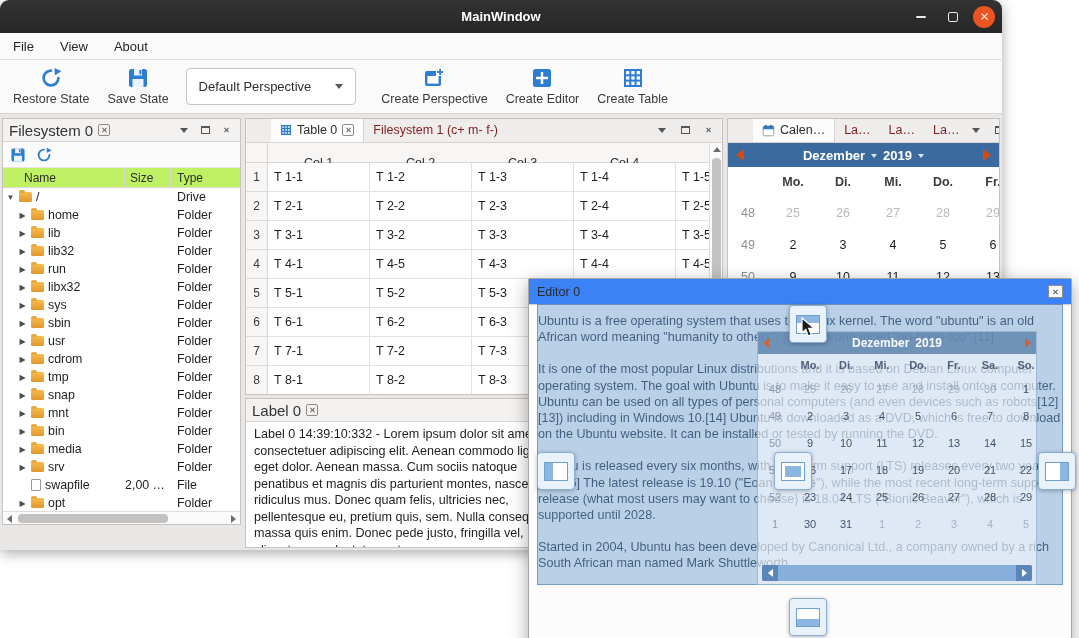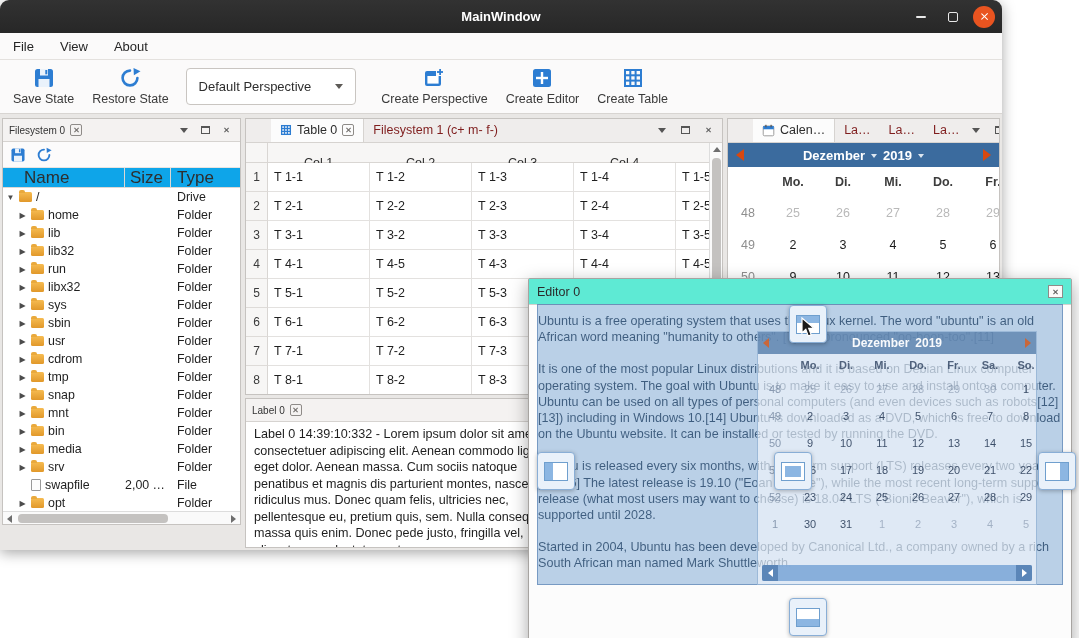--- a/index.html
+++ b/index.html
@@ -31,33 +31,33 @@
   .xic::before { transform:rotate(45deg);} .xic::after { transform:rotate(-45deg);}
   .menubar { height:27px; background:#fbfafa; border-bottom:1px solid #e4e1de; display:flex; align-items:center; gap:0; font-size:13px; color:#262626; }
   .menu-item { padding:0 13px; height:100%; display:flex; align-items:center; }
   .toolbar { height:54px; background:#fbfafa; border-bottom:1px solid #d8d5d2; display:flex; align-items:center; padding:0 4px; }
   .tbtn { display:flex; flex-direction:column; align-items:center; justify-content:center; gap:3px; padding:3px 9px; font-size:12.5px; color:#3a3a3a; }
   .combo { display:flex; align-items:center; gap:24px; background:#fff; border:1px solid #c9c5c1; border-radius:4px; height:37px; padding:0 12px; font-size:13px; color:#2e2e2e; margin:0 16px 0 8px; }
   .caret-dn { width:0; height:0; border-left:4.5px solid transparent; border-right:4.5px solid transparent; border-top:5px solid #5d5a57; }
   
   .dock-area { position:absolute; left:0; top:114px; right:0; bottom:0; background:#e9e7e5; }
   .dock { position:absolute; background:#fff; border:1px solid #c6c3c0; overflow:hidden; }
-  .dock-tb { height:23px; display:flex; align-items:center; gap:5px; padding:0 6px; background:#f4f2f1; border-bottom:1px solid #d6d3d0; font-size:10px; color:#333; }
+  .dock-tb { height:23px; display:flex; align-items:center; gap:5px; padding:0 6px; background:#f4f2f1; border-bottom:1px solid #d6d3d0; font-size:15px; color:#333; }
   .spacer { flex:1; }
   .mini-ic { display:flex; align-items:center; justify-content:center; width:16px; height:16px; color:#5c5c5c; }
   .ic-menu { width:0; height:0; border-left:4px solid transparent; border-right:4px solid transparent; border-top:5px solid #555; }
   .ic-float { width:9px; height:8px; border:1px solid #555; border-top:2px solid #555; }
   .tabx { width:12px; height:12px; border:1px solid #8e8b88; border-radius:2px; display:flex; align-items:center; justify-content:center; color:#6e6b68; }
   .xic6 { position:relative; width:6px; height:6px; }
   .xic6::before,.xic6::after { content:""; position:absolute; left:2.6px; top:0; width:1.1px; height:6px; background:currentColor; }
   .xic6::before{transform:rotate(45deg);} .xic6::after{transform:rotate(-45deg);}
   
   #fs-dock { left:2px; top:118px; width:239px; height:407px; }
   .fs-tools { height:26px; display:flex; align-items:center; gap:10px; padding:0 7px; background:#fcfbfb; border-bottom:1px solid #e7e4e1; }
-  .fs-header { display:flex; height:20px; background:#0ea5e9; border-bottom:1px solid #dbd8d5; font-size:17px; color:#2e2e2e; align-items:center; }
+  .fs-header { display:flex; height:20px; background:#bef264; border-bottom:1px solid #dbd8d5; font-size:12px; color:#2e2e2e; align-items:center; }
   .fsh-name { width:122px; padding-left:21px; border-right:1px solid #dbd8d5; height:100%; display:flex; align-items:center; }
   .fsh-size { width:46px; padding-left:5px; border-right:1px solid #dbd8d5; height:100%; display:flex; align-items:center; }
   .fsh-type { flex:1; padding-left:6px; height:100%; display:flex; align-items:center; }
   .fs-rows { height:325px; overflow:hidden; }
   .fs-row { display:flex; align-items:center; height:18px; font-size:12.4px; color:#1f1f1f; }
   .fs-name-cell { width:122px; display:flex; align-items:center; gap:4px; overflow:hidden; padding-left:3px; flex:none; }
   .fs-row.child .fs-name-cell { padding-left:15px; }
   .tree-arrow { width:9px; flex:none; font-size:8px; color:#4c4c4c; text-align:center; }
   .fi { flex:none; }
   .fi.folder { width:13px; height:10px; background:linear-gradient(#f6bb51,#e1982a); border-radius:1.5px; position:relative; }
@@ -100,21 +100,21 @@
   .cal-dayhdr { display:flex; height:30px; align-items:center; font-weight:700; font-size:12.5px; color:#3c3c3c; }
   .cal-wkhdr { width:40px; flex:none; }
   .cal-days { display:flex; }
   .cal-dh { width:50px; flex:none; text-align:center; }
   .cal-row { display:flex; height:32px; align-items:center; font-size:12.5px; }
   .cal-wk { width:40px; flex:none; text-align:center; color:#8f8f8f; }
   .cal-d { width:50px; flex:none; text-align:center; color:#1c1c1c; }
   .cal-d.muted { color:#b9b9b9; }
   
   .editor-window { position:absolute; left:528px; top:278px; width:544px; height:372px; background:#fcfcfc; border:1px solid #a7a4a1; border-radius:2px; box-shadow:0 5px 18px rgba(0,0,0,.35); z-index:10; }
-  .ew-tb { height:26px; background:#5eead4; border-bottom:1px solid #d3d0cd; display:flex; align-items:center; padding:0 8px; font-size:12.5px; color:#2b2b2b; }
+  .ew-tb { height:26px; background:#3b82f6; border-bottom:1px solid #d3d0cd; display:flex; align-items:center; padding:0 8px; font-size:12.5px; color:#2b2b2b; }
   .ew-close { margin-left:auto; width:15px; height:13px; border:1px solid #8e8b88; display:flex; align-items:center; justify-content:center; color:#5c5c5c; background:#fbfafa; }
   .ew-content { padding:8px 9px; font-size:12.6px; line-height:16.2px; color:#1b2b3e; }
   .ew-content p { margin:0 0 16px 0; }
   
   .drop-film { position:absolute; left:537px; top:304px; width:526px; height:281px; background:rgba(106,156,206,.45); border:1px solid rgba(64,110,165,.55); z-index:20; }
   .ghost-cal { position:absolute; left:757px; top:331px; width:280px; height:254px; background:rgba(250,252,255,.58); border:1px solid rgba(120,160,200,.65); z-index:21; overflow:hidden; }
   .g-nav { height:22px; background:rgba(68,112,162,.72); display:flex; align-items:center; justify-content:center; gap:6px; color:rgba(255,255,255,.95); font-size:12px; font-weight:700; position:relative; }
   .g-arr-l { position:absolute; left:5px; width:0;height:0;border-top:5px solid transparent;border-bottom:5px solid transparent;border-right:6px solid rgba(217,95,35,.85); }
   .g-arr-r { position:absolute; right:5px; width:0;height:0;border-top:5px solid transparent;border-bottom:5px solid transparent;border-left:6px solid rgba(217,95,35,.85); }
   .g-dayhdr { display:flex; height:21px; align-items:center; font-weight:700; font-size:11px; color:rgba(45,65,95,.8); }
@@ -167,33 +167,33 @@
 
     <div class="menubar">
       <span class="menu-item">File</span>
       <span class="menu-item">View</span>
       <span class="menu-item">About</span>
     </div>
 
     <div class="toolbar">
       <div class="tbtn">
         <svg width="22" height="22" viewBox="0 0 22 22">
+            <path d="M 11 3.6 A 7.4 7.4 0 1 0 18.4 11" stroke="#2d7dd2" stroke-width="2.6" fill="none" stroke-linecap="round"></path>
+            <polygon points="14.5,1 21.5,4.3 14.9,8.3" fill="#2d7dd2"></polygon>
+          </svg>
+        <span>Restore State</span>
+      </div>
+      <div class="tbtn">
+        <svg width="22" height="22" viewBox="0 0 22 22">
             <rect x="2" y="2" width="18" height="18" rx="2.5" fill="#2d7dd2"></rect>
             <rect x="7" y="2" width="8" height="6.5" fill="#eaf2fb"></rect>
             <rect x="12.3" y="3" width="2" height="4.3" fill="#2d7dd2"></rect>
             <rect x="5.5" y="12" width="11" height="8" fill="#eaf2fb"></rect>
           </svg>
         <span>Save State</span>
-      </div>
-      <div class="tbtn">
-        <svg width="22" height="22" viewBox="0 0 22 22">
-            <path d="M 11 3.6 A 7.4 7.4 0 1 0 18.4 11" stroke="#2d7dd2" stroke-width="2.6" fill="none" stroke-linecap="round"></path>
-            <polygon points="14.5,1 21.5,4.3 14.9,8.3" fill="#2d7dd2"></polygon>
-          </svg>
-        <span>Restore State</span>
       </div>
       <div class="combo">
         <span>Default Perspective</span>
         <span class="caret-dn"></span>
       </div>
       <div class="tbtn">
         <svg width="22" height="22" viewBox="0 0 22 22">
             <rect x="2" y="4" width="16" height="15" rx="2" fill="#2d7dd2"></rect>
             <rect x="4.4" y="9" width="11.2" height="7.6" fill="#fff"></rect>
             <rect x="13" y="1" width="8" height="8" fill="#fbfafa"></rect>

